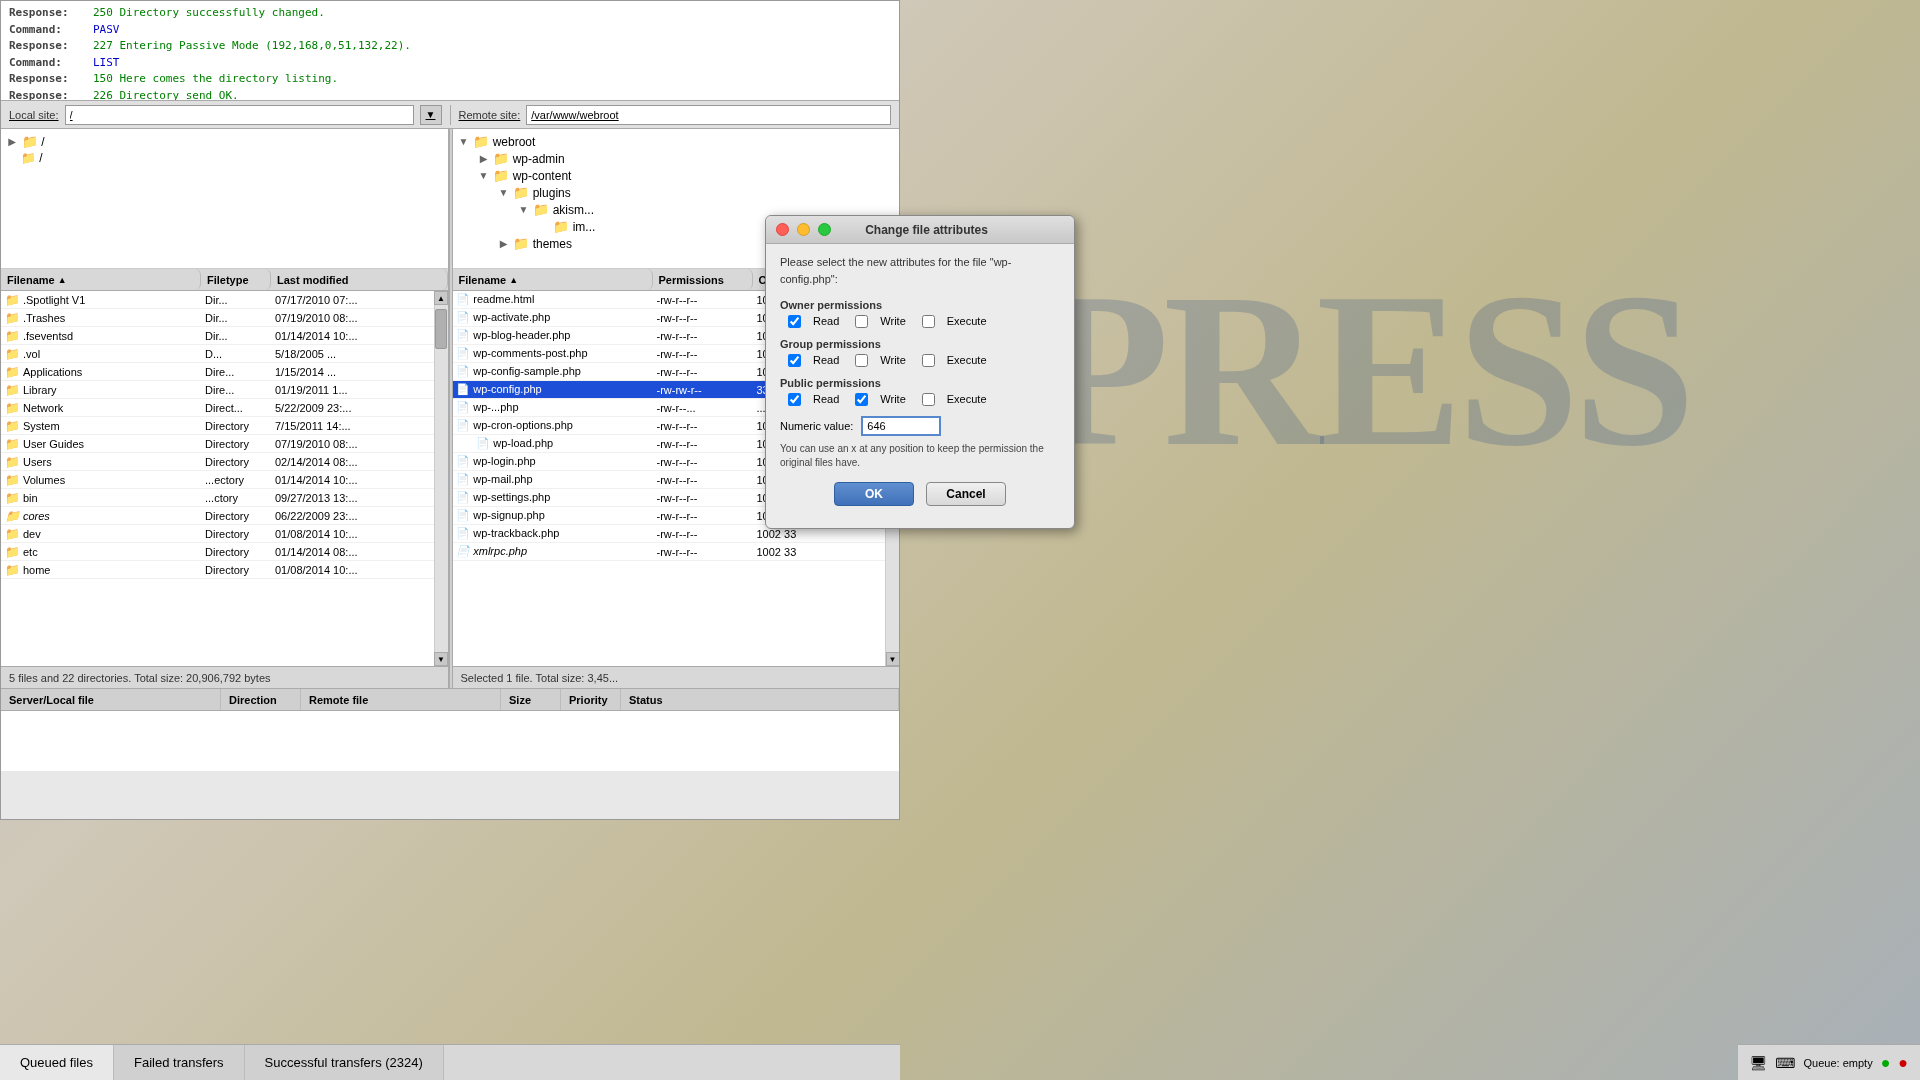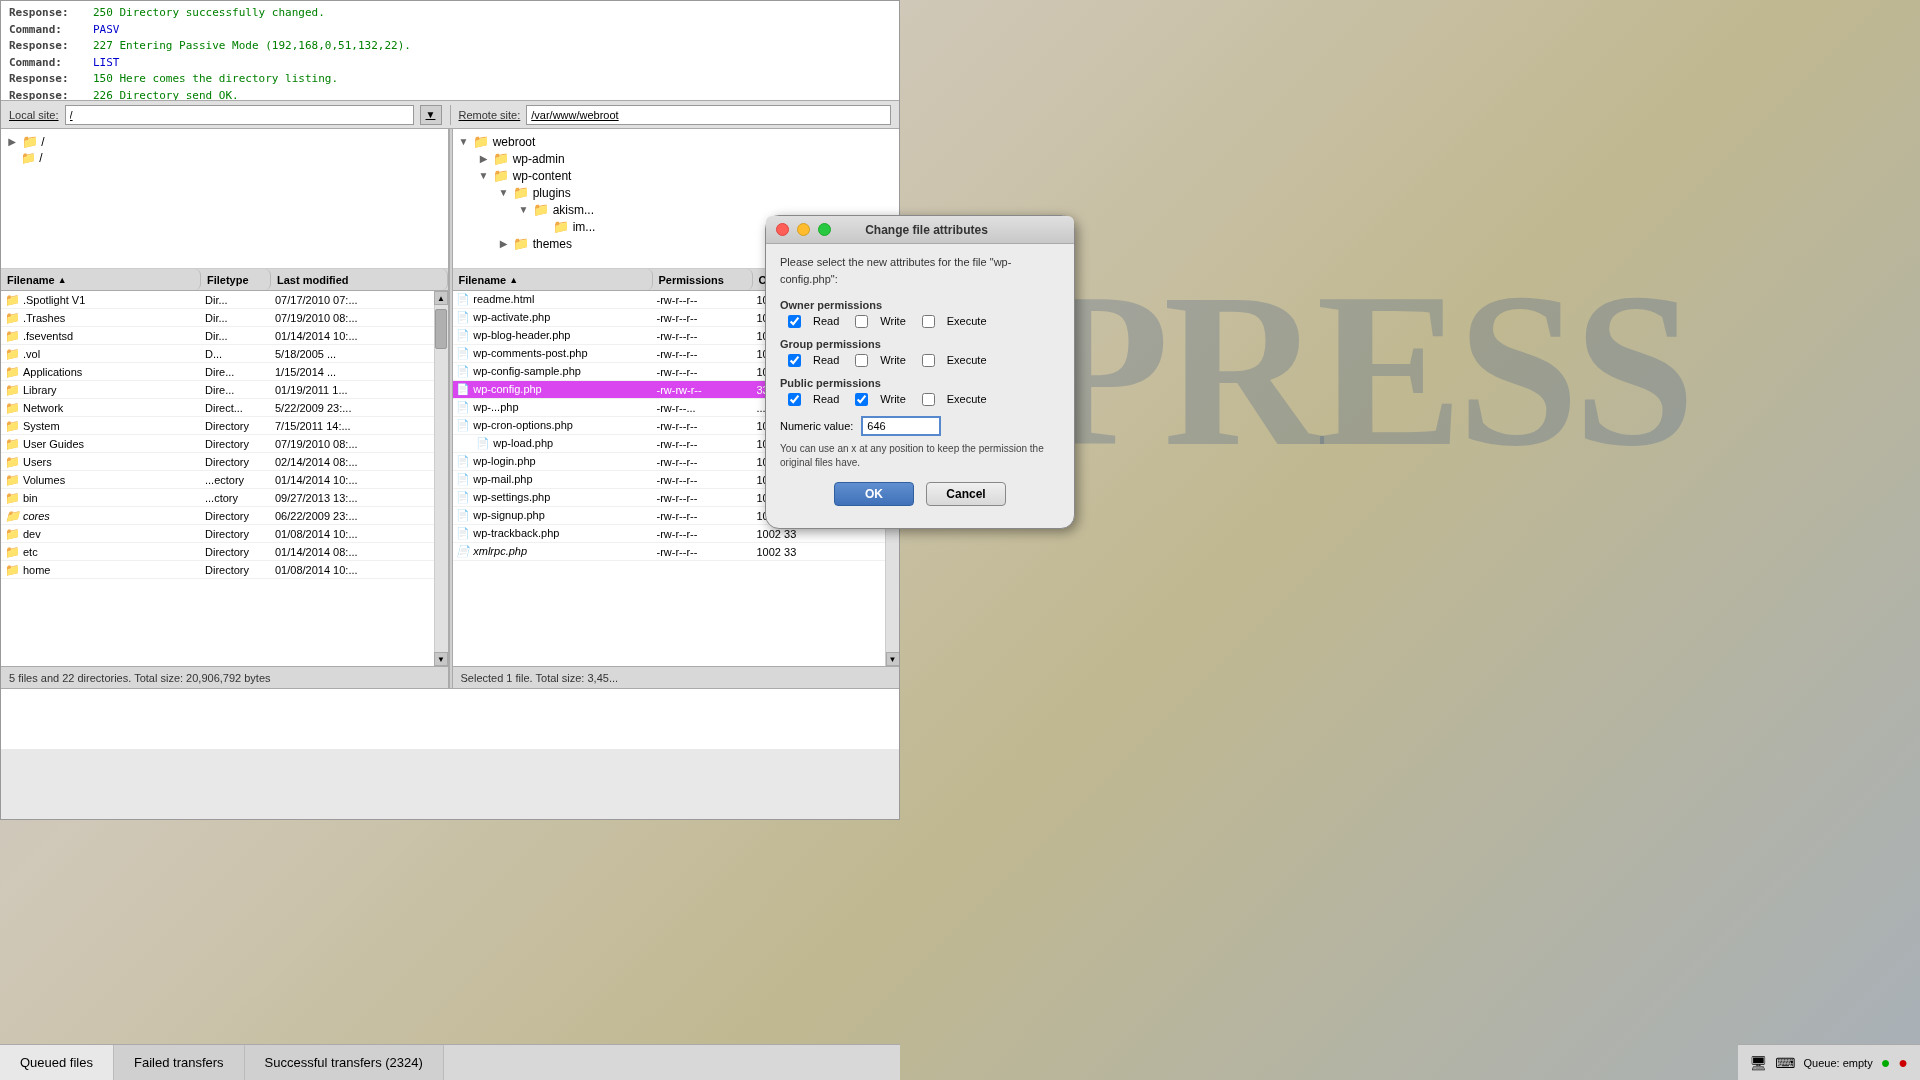--- a/index.html
+++ b/index.html
@@ -173,21 +173,21 @@
       overflow-y: auto;
       overflow-x: hidden;
     }
     .file-row {
       display: flex;
       align-items: center;
       height: 18px;
       cursor: pointer;
       border-bottom: 1px solid #f0f0f0;
     }
-    .file-row.selected { background: #d946ef; color: white; }
+    .file-row.selected { background: #1d4ed8; color: white; }
     .file-cell {
       padding: 0 4px;
       font-size: 11px;
       white-space: nowrap;
       overflow: hidden;
       text-overflow: ellipsis;
     }
     .file-icon { font-size: 12px; margin-right: 3px; }
 
     
@@ -273,21 +273,21 @@
       top: 0; left: 0; right: 0; bottom: 0;
       z-index: 20;
     }
     .dialog {
       position: absolute;
       top: 215px;
       left: 765px;
       width: 310px;
       background: #ececec;
       border: 1px solid #888;
-      border-radius: 14px;
+      border-radius: 6px;
       box-shadow: 3px 3px 12px rgba(0,0,0,0.4);
       z-index: 30;
       padding-bottom: 12px;
     }
     .dialog-titlebar {
       display: flex;
       align-items: center;
       background: linear-gradient(to bottom, #e0e0e0, #c8c8c8);
       border-bottom: 1px solid #aaa;
       border-radius: 6px 6px 0 0;
@@ -754,20 +754,28 @@
           <div class="scroll-arrow">▼</div>
         </div>
       </div>
 
       <div class="status-bar">
         <span>Selected 1 file. Total size: 3,45...</span>
       </div>
     </div>
   </div>
 
+  <div class="transfer-cols">
+    <div class="transfer-col" style="width:220px;">Server/Local file</div>
+    <div class="transfer-col" style="width:80px;">Direction</div>
+    <div class="transfer-col" style="width:200px;">Remote file</div>
+    <div class="transfer-col" style="width:60px;">Size</div>
+    <div class="transfer-col" style="width:60px;">Priority</div>
+    <div class="transfer-col" style="flex:1;">Status</div>
+  </div>
 
   <div style="flex:1; background:white; height:60px;"></div>
 
 </div>
 
 <div class="bottom-bar">
   <div class="bottom-tabs">
     <div class="bottom-tab active">
       <span>Queued files</span>
     </div>

